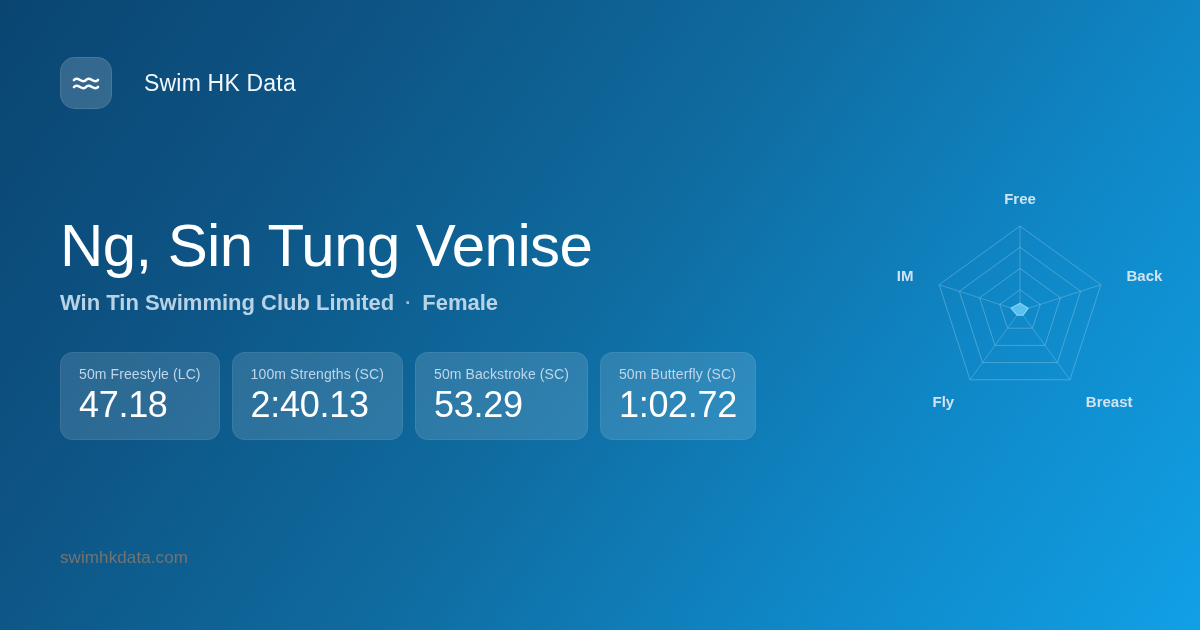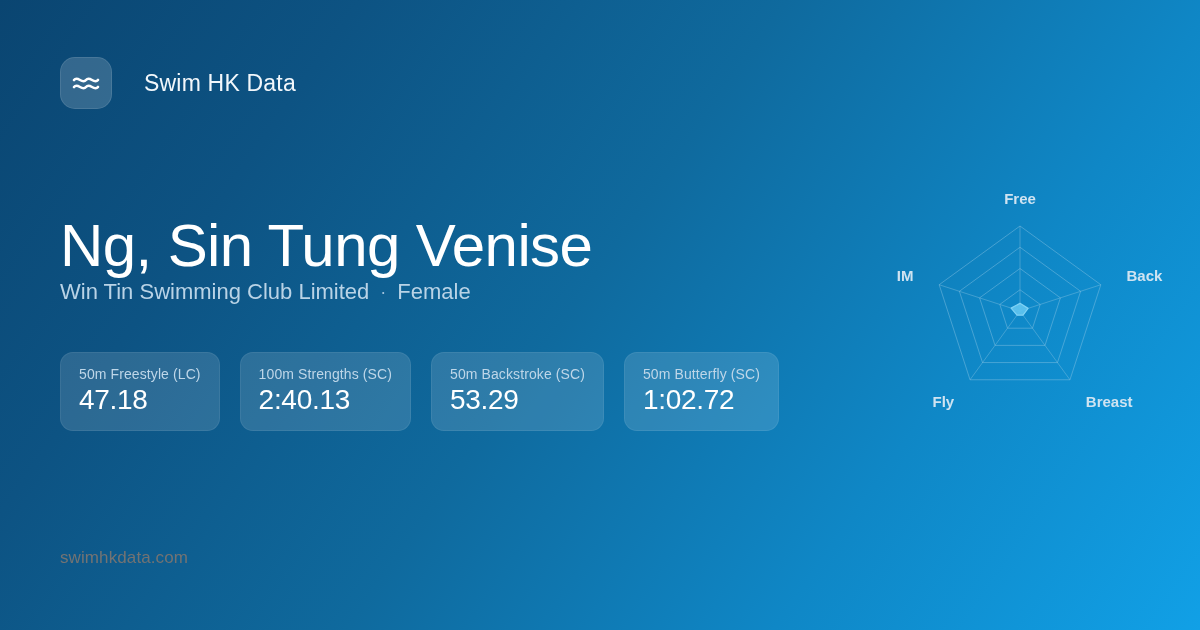--- a/index.html
+++ b/index.html
@@ -71,37 +71,38 @@
   .athlete-name {
     font-size: 60px;
     line-height: 1.12;
     font-weight: 400;
     letter-spacing: -0.6px;
     color: #ffffff;
     white-space: nowrap;
   }
 
   .athlete-meta {
+    margin-top: 11px;
     font-size: 22px;
-    font-weight: 400;
+    font-weight: 700;
     color: #b9d3e6;
     white-space: nowrap;
     display: flex;
     align-items: center;
     gap: 11px;
   }
   .meta-sep { color: #9dc0da; font-size: 18px; }
 
   
   .cards {
     position: absolute;
     left: 60px;
     top: 352px;
     display: flex;
-    gap: 20px;
+    gap: 12px;
   }
 
   .card {
     background: rgba(255,255,255,0.13);
     border: 1px solid rgba(255,255,255,0.07);
     border-radius: 13px;
     padding: 13px 18px 14px 18px;
     min-height: 76px;
     display: flex;
     flex-direction: column;
@@ -110,21 +111,21 @@
 
   .card-label {
     font-size: 14px;
     color: #bed6e8;
     letter-spacing: 0.1px;
     white-space: nowrap;
     margin-bottom: 3px;
   }
 
   .card-value {
-    font-size: 28px;
+    font-size: 36px;
     font-weight: 400;
     letter-spacing: -0.3px;
     color: #ffffff;
     white-space: nowrap;
     line-height: 1.1;
   }
 
   
   .radar {
     position: absolute;

